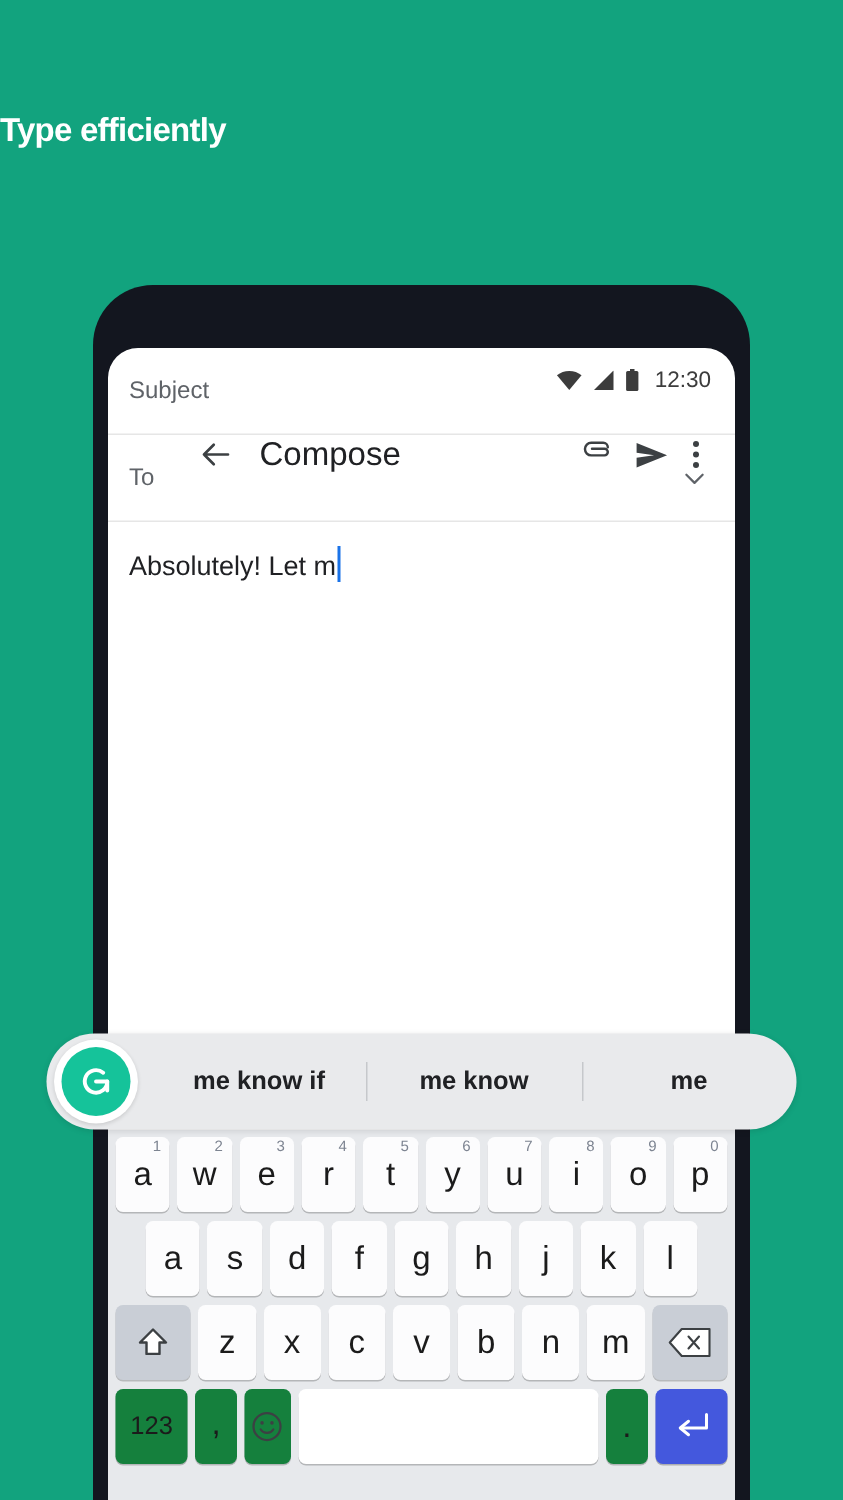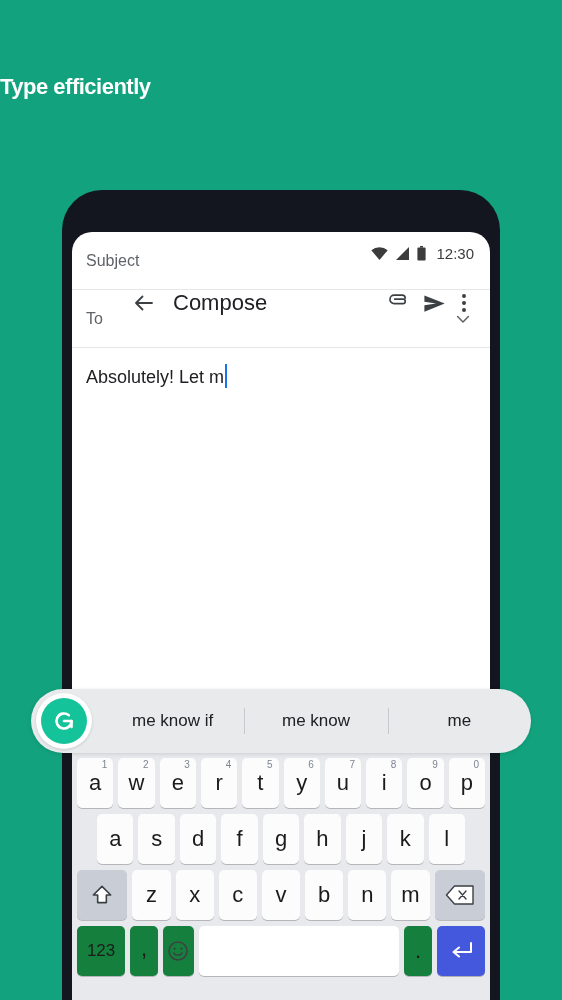--- a/index.html
+++ b/index.html
@@ -122,20 +122,21 @@
   }
   .sugg-items {
     display: flex; align-items: center;
     margin-left: 70px;
     flex: 1; height: 100%;
   }
   .sugg {
     flex: 1; text-align: center;
     font-size: 17px; color: #202124;
     position: relative;
+    font-weight: bold;
   }
   .sugg + .sugg::before {
     content: "";
     position: absolute; left: 0; top: 50%;
     transform: translateY(-50%);
     width: 1px; height: 26px;
     background: #c6c8cb;
   }
 
   

